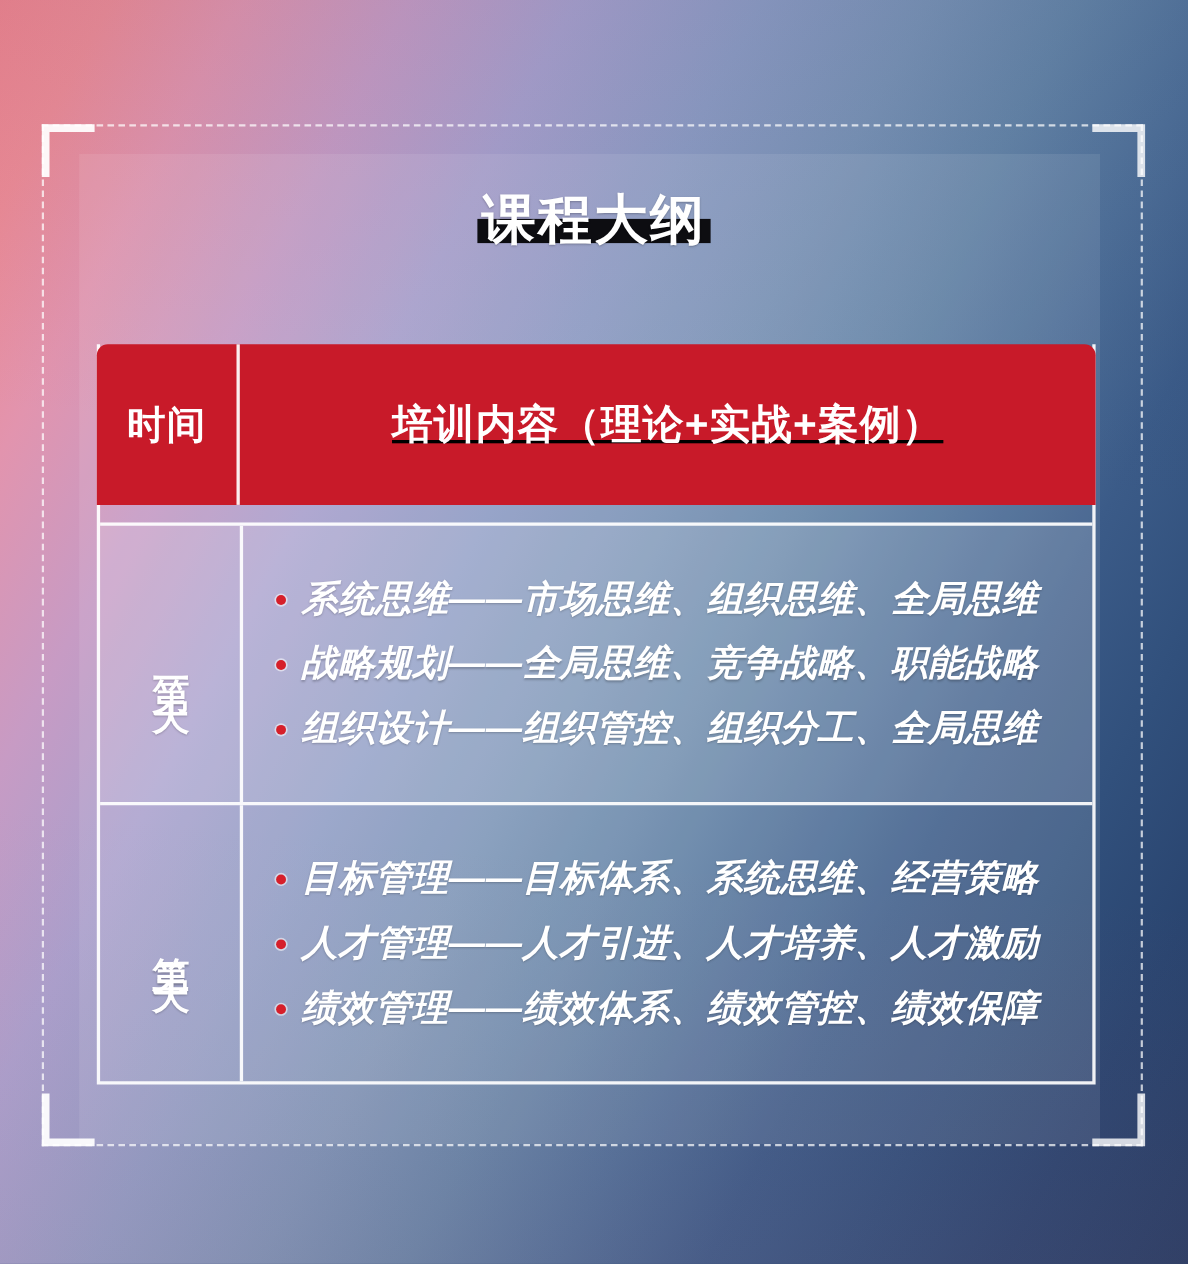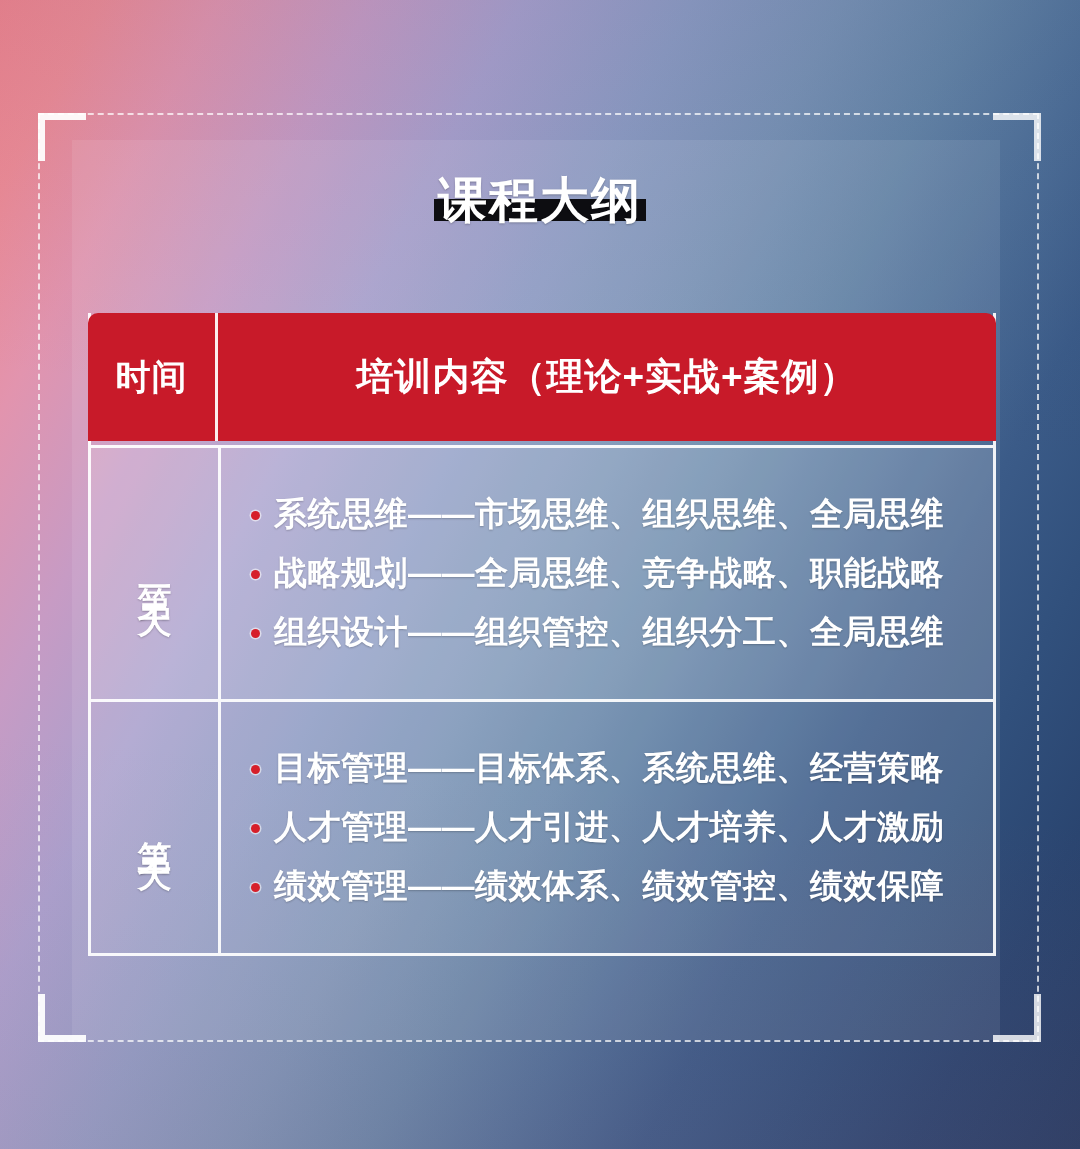--- a/index.html
+++ b/index.html
@@ -140,43 +140,44 @@
     top: 313px;
     width: 908px;
     z-index: 6;
     box-sizing: border-box;
     border: 3px solid rgba(255,255,255,0.92);
     border-top: none;
   }
 
   .thead {
     display: flex;
-    height: 128px;
+    height: 146px;
     background: #c81a29;
     border-radius: 10px 10px 0 0;
-    margin: -0px -3px 4px -3px;
+    margin: -0px -3px 16px -3px;
     width: 908px;
     box-sizing: border-box;
     position: relative;
     top: 0;
   }
   .th-time {
     width: 130px;
     flex: 0 0 130px;
     display: flex;
     align-items: center;
     justify-content: center;
     border-right: 3px solid rgba(255,255,255,0.92);
     box-sizing: border-box;
   }
   .th-content {
     flex: 1 1 auto;
     display: flex;
     align-items: center;
     justify-content: center;
+    text-decoration: underline;
   }
   .th-label {
     color: #ffffff;
     font-size: 35px;
     font-weight: 700;
     letter-spacing: 1px;
     white-space: nowrap;
   }
   .th-label.big {
     font-size: 37px;
@@ -233,20 +234,21 @@
     position: relative;
     top: 1px;
   }
   .item-text {
     color: #ffffff;
     font-size: 33px;
     font-weight: 700;
     letter-spacing: 0.5px;
     white-space: nowrap;
     text-shadow: 0 1px 2px rgba(0,0,0,0.22);
+    font-style: italic;
   }
 </style>
 </head>
 <body>
 
 <div id="poster">
 
   <div class="glass-panel"></div>
 
   <div class="dashed-frame"></div>

